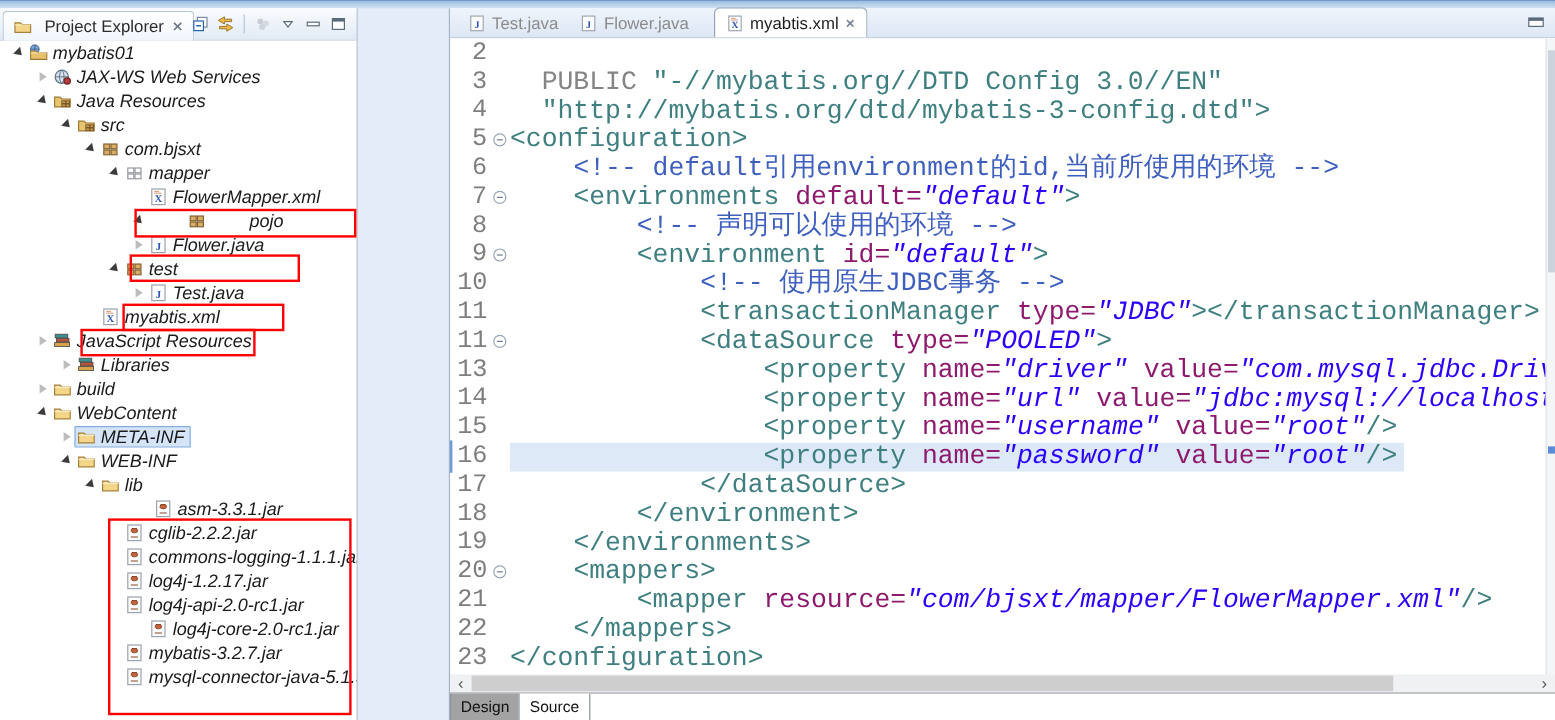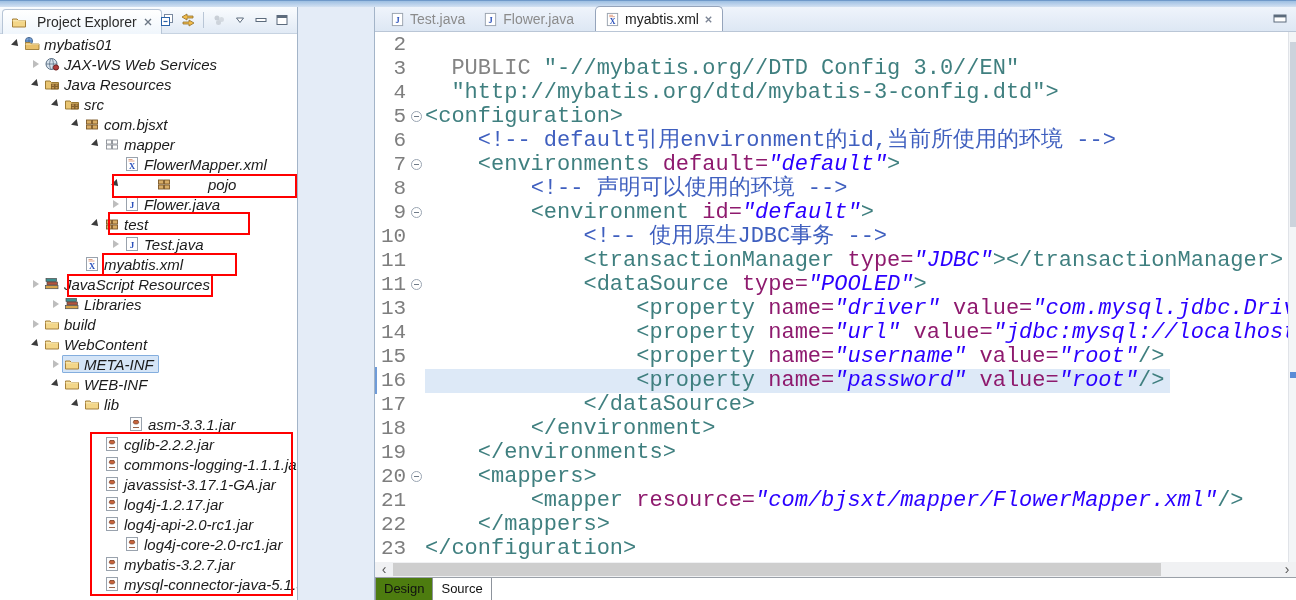--- a/index.html
+++ b/index.html
@@ -87,21 +87,21 @@
 
   
   #hscroll{position:absolute;left:0;right:0;top:555px;height:15px;background:#f0f1f3;}
   .hs-arrow{position:absolute;top:0;width:14px;height:15px;color:#555;font-size:14px;line-height:14px;text-align:center;}
   #hs-left{left:2px;} #hs-right{right:2px;}
   #hs-thumb{position:absolute;left:18px;top:1px;width:768px;height:13px;background:#cecece;}
 
   
   #bottom-bar{position:absolute;left:0;right:0;top:570px;bottom:0;background:#fff;border-top:1px solid #9aa0a8;box-sizing:border-box;}
   .btab{display:inline-block;padding:3px 8px 4px;font-size:13px;color:#111;border:1px solid #8d939c;border-top:none;
-        background:#4d7c0f;margin-right:-1px;vertical-align:top;}
+        background:#a3a3a3;margin-right:-1px;vertical-align:top;}
   .btab.active{background:#fff;}
 </style>
 </head>
 <body>
 
 <div id="top-strip"></div>
 
 <div id="left-panel">
   <div id="pe-header">
     <div id="pe-tab">
@@ -450,31 +450,20 @@
         <div class="trow" style="padding-left: 88px;">
           <span class="arw"></span>
           <span class="ticon">
             <svg viewBox="0 0 16 16">
               <rect x="2.5" y="1.5" width="11" height="13" fill="#fdfdfd" stroke="#99a2ad"></rect>
               <path d="M6 4.5 h4 l0.6 1.8 c0.7 2.2 -5.9 2.2 -5.2 0 Z" fill="#c8643c" stroke="#7d3b1e" stroke-width="0.8"></path>
               <path d="M5 11.5 h6" stroke="#7d3b1e" stroke-width="0.8"></path>
             </svg>
           </span>
           <span class="tlabel">commons-logging-1.1.1.jar</span>
-        </div>
-        <div class="trow" style="padding-left: 88px;">
-          <span class="arw"></span>
-          <span class="ticon">
-            <svg viewBox="0 0 16 16">
-              <rect x="2.5" y="1.5" width="11" height="13" fill="#fdfdfd" stroke="#99a2ad"></rect>
-              <path d="M6 4.5 h4 l0.6 1.8 c0.7 2.2 -5.9 2.2 -5.2 0 Z" fill="#c8643c" stroke="#7d3b1e" stroke-width="0.8"></path>
-              <path d="M5 11.5 h6" stroke="#7d3b1e" stroke-width="0.8"></path>
-            </svg>
-          </span>
-          <span class="tlabel">javassist-3.17.1-GA.jar</span>
         </div>
         <div class="trow" style="padding-left: 88px;">
           <span class="arw"></span>
           <span class="ticon">
             <svg viewBox="0 0 16 16">
               <rect x="2.5" y="1.5" width="11" height="13" fill="#fdfdfd" stroke="#99a2ad"></rect>
               <path d="M6 4.5 h4 l0.6 1.8 c0.7 2.2 -5.9 2.2 -5.2 0 Z" fill="#c8643c" stroke="#7d3b1e" stroke-width="0.8"></path>
               <path d="M5 11.5 h6" stroke="#7d3b1e" stroke-width="0.8"></path>
             </svg>
           </span>

